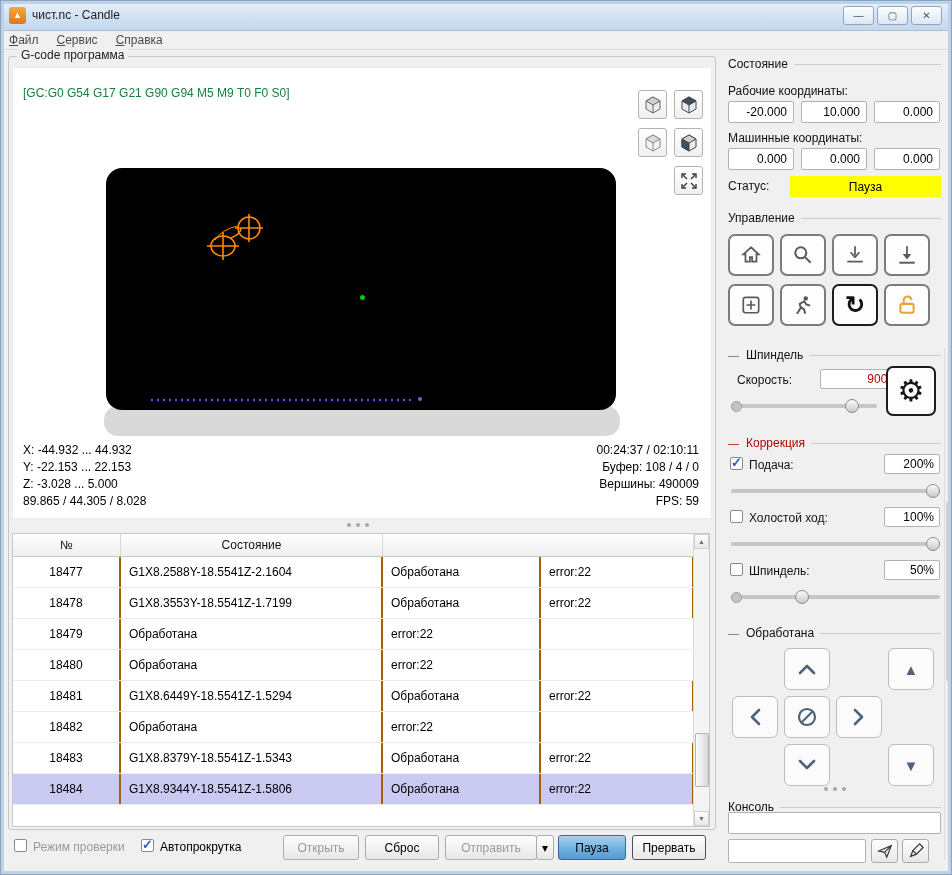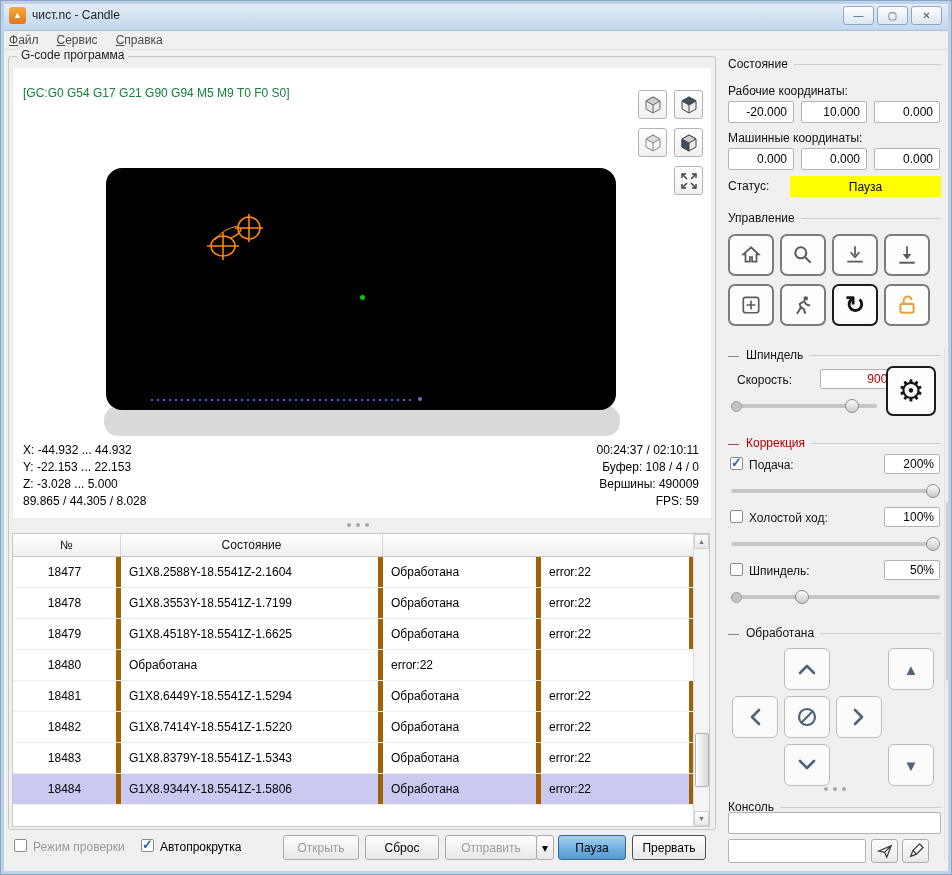--- a/index.html
+++ b/index.html
@@ -51,21 +51,21 @@
   .splitter-dots i{width:4px;height:4px;border-radius:50%;background:#a8a8a8}
 
   
   .gcode-table{position:absolute;left:3px;top:476px;width:698px;height:294px;
     border:1px solid #c8c8c8;background:#fff;overflow:hidden;box-sizing:border-box}
   .t-header{display:grid;grid-template-columns:108px 262px 158px 1fr;width:681px;height:22px;
     background:linear-gradient(#ffffff,#efefef);border-bottom:1px solid #c8c8c8}
   .t-header .hc{display:flex;align-items:center;justify-content:center;border-right:1px solid #d8d8d8;color:#111}
   .table-row{display:grid;grid-template-columns:108px 262px 158px 1fr;width:681px;height:30px;border-bottom:1px solid #ededed;background:#fff}
   .table-row.selected{background:var(--sel-row,#c9c9f1)}
-  .cell{display:flex;align-items:center;border-right:5px solid #a16207;padding:0 8px;white-space:nowrap;overflow:hidden}
+  .cell{display:flex;align-items:center;border-right:2px solid #a16207;padding:0 8px;white-space:nowrap;overflow:hidden}
   .cell.num{justify-content:center;padding:0}
   .v-scroll{position:absolute;right:0;top:0;width:15px;height:100%;background:#f4f4f4;border-left:1px solid #dcdcdc}
   .v-scroll .arr{position:absolute;left:0;width:15px;height:15px;display:flex;align-items:center;justify-content:center;font-size:7px;color:#707070;background:linear-gradient(#fdfdfd,#e8e8e8);border:1px solid #d0d0d0;box-sizing:border-box}
   .v-scroll .thumb{position:absolute;left:1px;width:12px;top:68%;height:18%;border-radius:2px;background:linear-gradient(90deg,#fdfdfd,#d8d8d8);border:1px solid #b4b4b4}
 
   
   .checkbox{position:absolute;width:13px;height:13px;background:#fff;border:1px solid #8a8a8a;border-radius:2px;box-sizing:border-box}
   .checkbox.checked::after{content:"✓";position:absolute;left:0px;top:-3px;font-size:13px;font-weight:bold;color:#2d61ae}
   .fl{position:absolute;color:#000}
   .fl.dim{color:#9a9a9a}
@@ -237,38 +237,36 @@
     <div class="cell">error:22</div>
   </div>
         <div class="table-row">
     <div class="cell num">18478</div>
     <div class="cell">G1X8.3553Y-18.5541Z-1.7199</div>
     <div class="cell">Обработана</div>
     <div class="cell">error:22</div>
   </div>
         <div class="table-row">
     <div class="cell num">18479</div>
-    <div class="cell">G1X8.4518Y-18.5541Z-1.6625</div>
     <div class="cell">Обработана</div>
     <div class="cell">error:22</div>
   </div>
         <div class="table-row">
     <div class="cell num">18480</div>
     <div class="cell">Обработана</div>
     <div class="cell">error:22</div>
   </div>
         <div class="table-row">
     <div class="cell num">18481</div>
     <div class="cell">G1X8.6449Y-18.5541Z-1.5294</div>
     <div class="cell">Обработана</div>
     <div class="cell">error:22</div>
   </div>
         <div class="table-row">
     <div class="cell num">18482</div>
-    <div class="cell">G1X8.7414Y-18.5541Z-1.5220</div>
     <div class="cell">Обработана</div>
     <div class="cell">error:22</div>
   </div>
         <div class="table-row">
     <div class="cell num">18483</div>
     <div class="cell">G1X8.8379Y-18.5541Z-1.5343</div>
     <div class="cell">Обработана</div>
     <div class="cell">error:22</div>
   </div>
         <div class="table-row selected">

